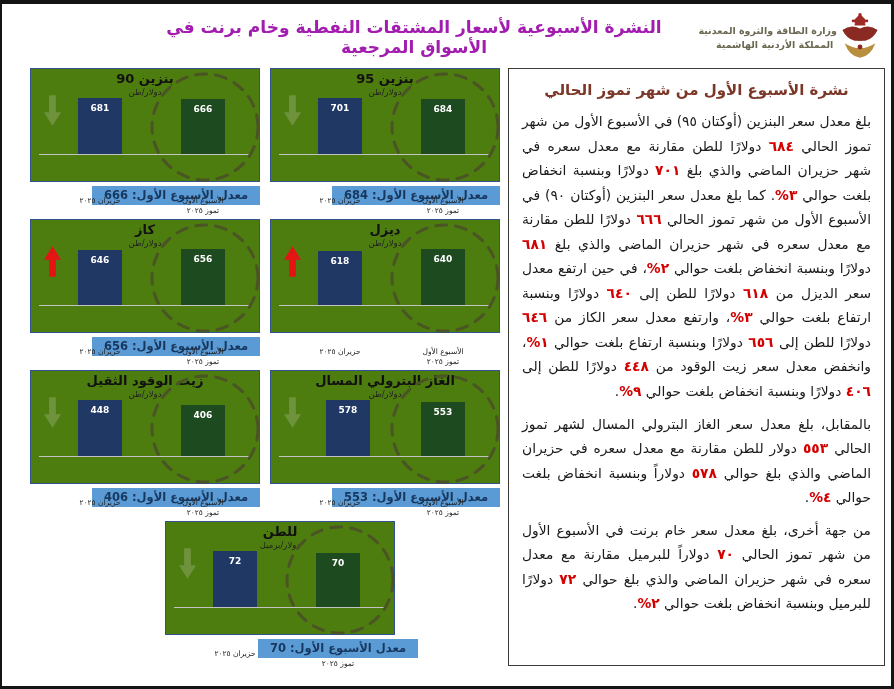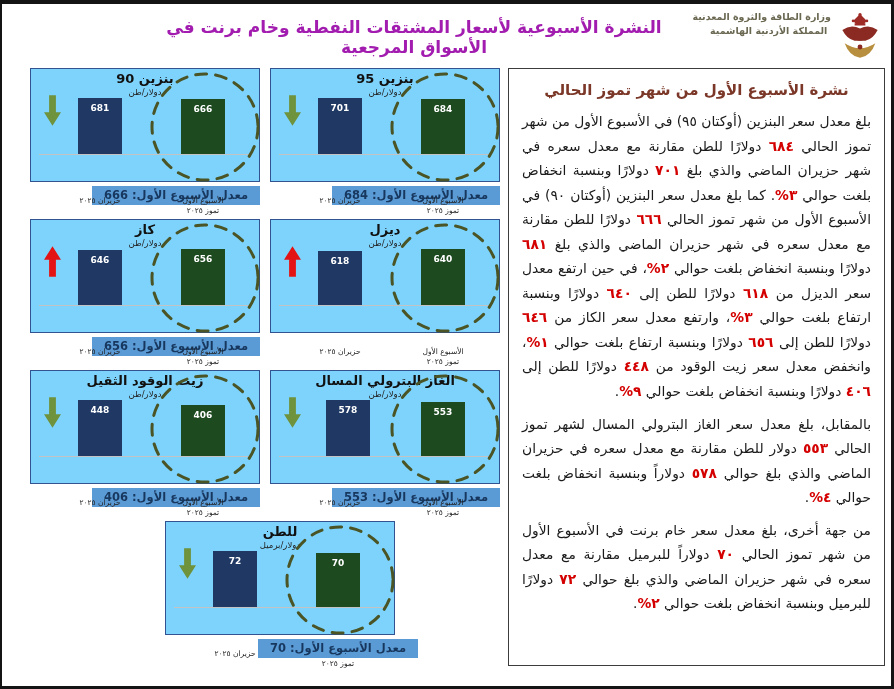--- a/index.html
+++ b/index.html
@@ -11,32 +11,32 @@
   body{font-family:"DejaVu Sans", sans-serif;}
   .page{
     width:894px; height:689px; background:#fff; position:relative; overflow:hidden;
     border-top:4px solid #141414; border-bottom:3px solid #141414;
     border-left:2px solid #141414; border-right:3px solid #141414;
     direction:ltr;
   }
   
   .header{height:62px; display:flex; align-items:center; padding:4px 8px 0 8px;}
   .head-title{flex:1; text-align:center; padding-left:130px; font-size:17px; font-weight:bold; color:#a21caf; direction:rtl;}
-  .logo{width:195px; display:flex; align-items:flex-start; justify-content:flex-end; gap:6px;}
+  .logo{width:195px; display:flex; align-items:center; justify-content:flex-end; }
   .logo-text{display:flex; flex-direction:column; align-items:center; gap:3px;}
   .logo-text .l1,.logo-text .l2{font-size:9.5px; font-weight:bold; color:#6b6852; white-space:nowrap; direction:rtl;}
   .logo-text .l2{margin-right:-14px;}
   
   .content{display:flex; padding:2px 6px 0 10px; gap:8px; direction:ltr;}
   .charts-area{width:488px; padding-left:18px;}
   .chart-row{display:flex; gap:10px; margin-bottom:14px;}
   .row-center{justify-content:center; padding-left:30px;}
   .chart-block{width:230px;}
   .chart-card{
-    position:relative; width:230px; height:114px; background:#7dd3fc;
+    position:relative; width:230px; height:114px; background:#4d7c0f;
     border:1.5px solid #31538f; overflow:visible;text-decoration:underline;
   }
   .ch-head{position:absolute; top:3px; left:0; right:0; text-align:center; direction:rtl; z-index:1;}
   .ch-title{font-size:13px; font-weight:bold; color:#111; line-height:1.15;}
   .ch-unit{font-size:8.5px; color:#222;}
   .trend-arrow{position:absolute; left:13px; top:24px; width:17px; height:35px; z-index:1;}
   .trend-arrow.down polygon{fill:var(--arrow-down);}
   .trend-arrow.up{transform:rotate(180deg);}
   .trend-arrow.up polygon{fill:var(--arrow-up);}
   .baseline{position:absolute; left:8px; right:8px; bottom:26px; height:1px; background:#c3c3c3;}

